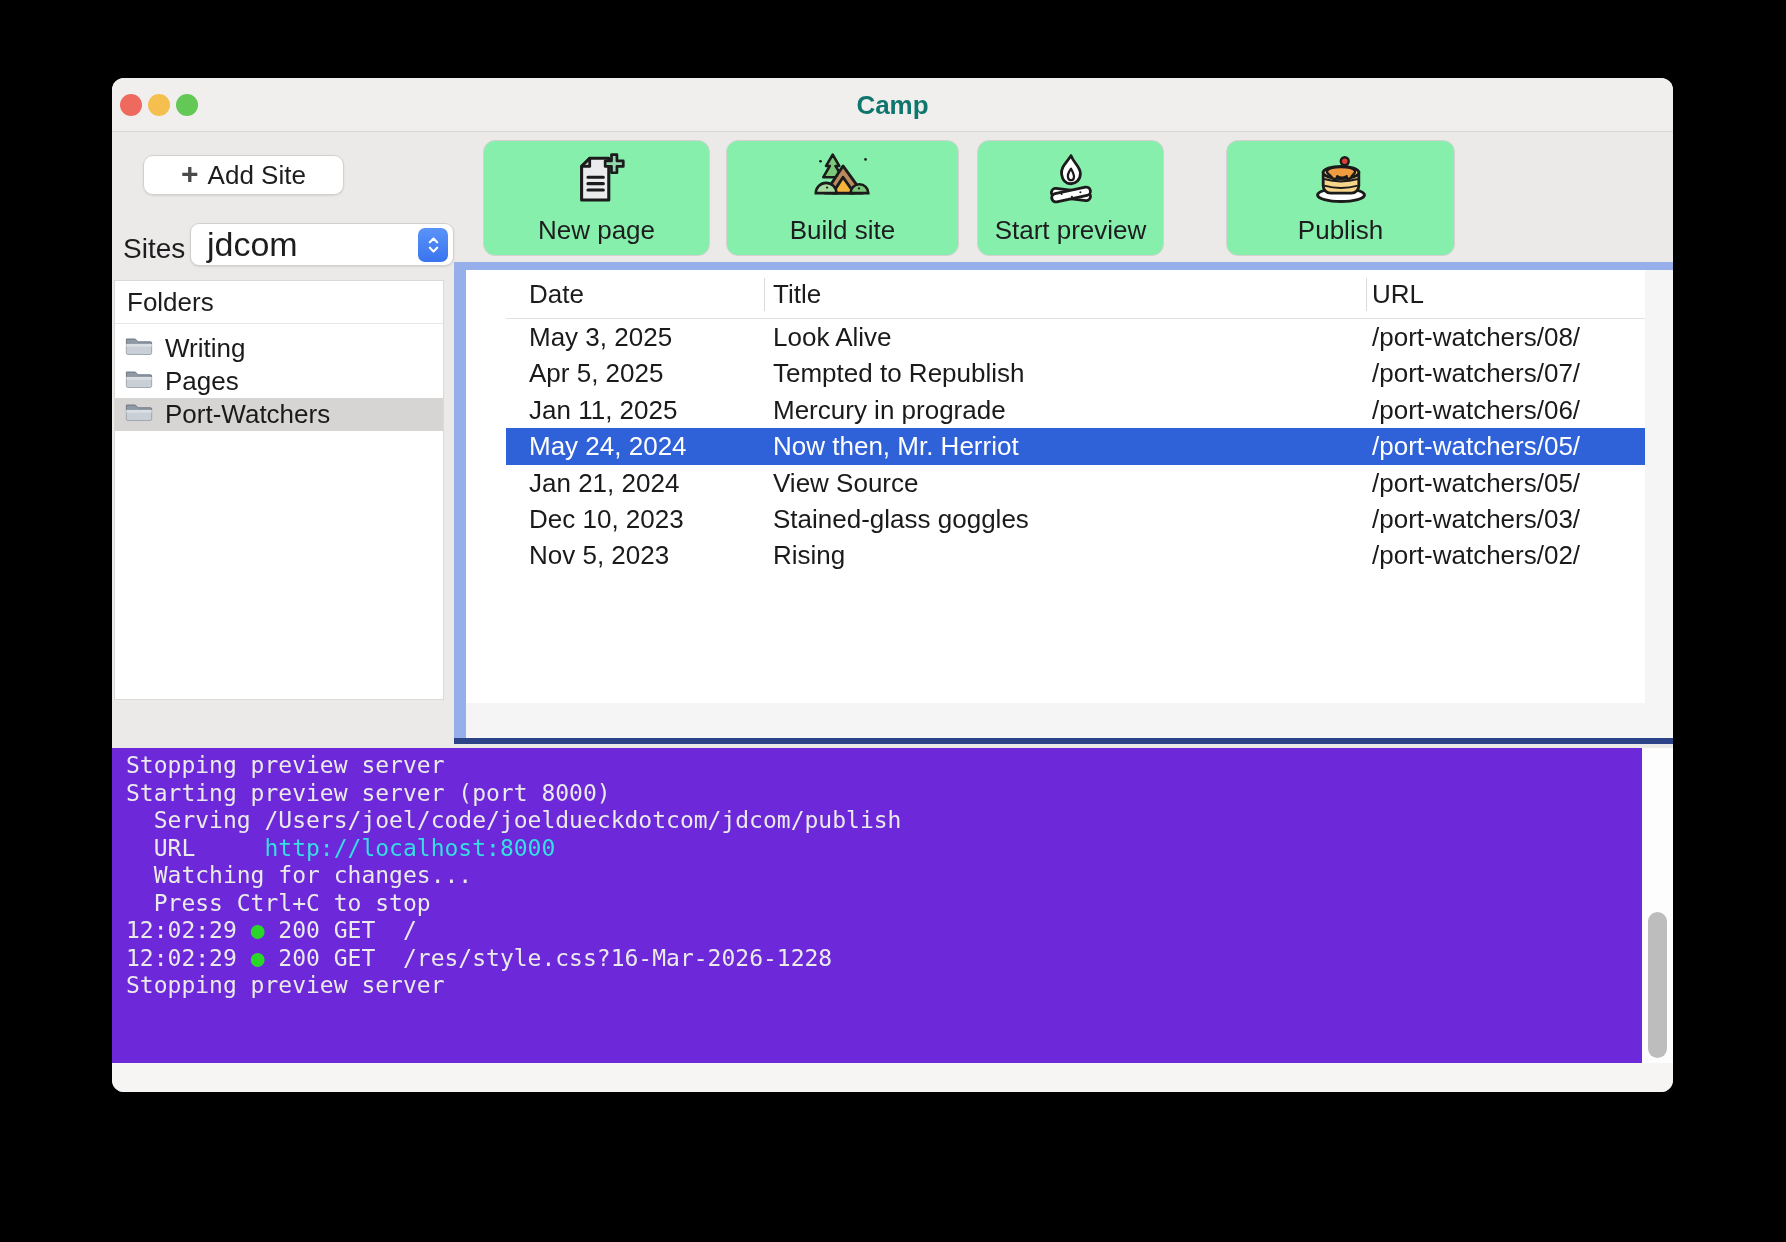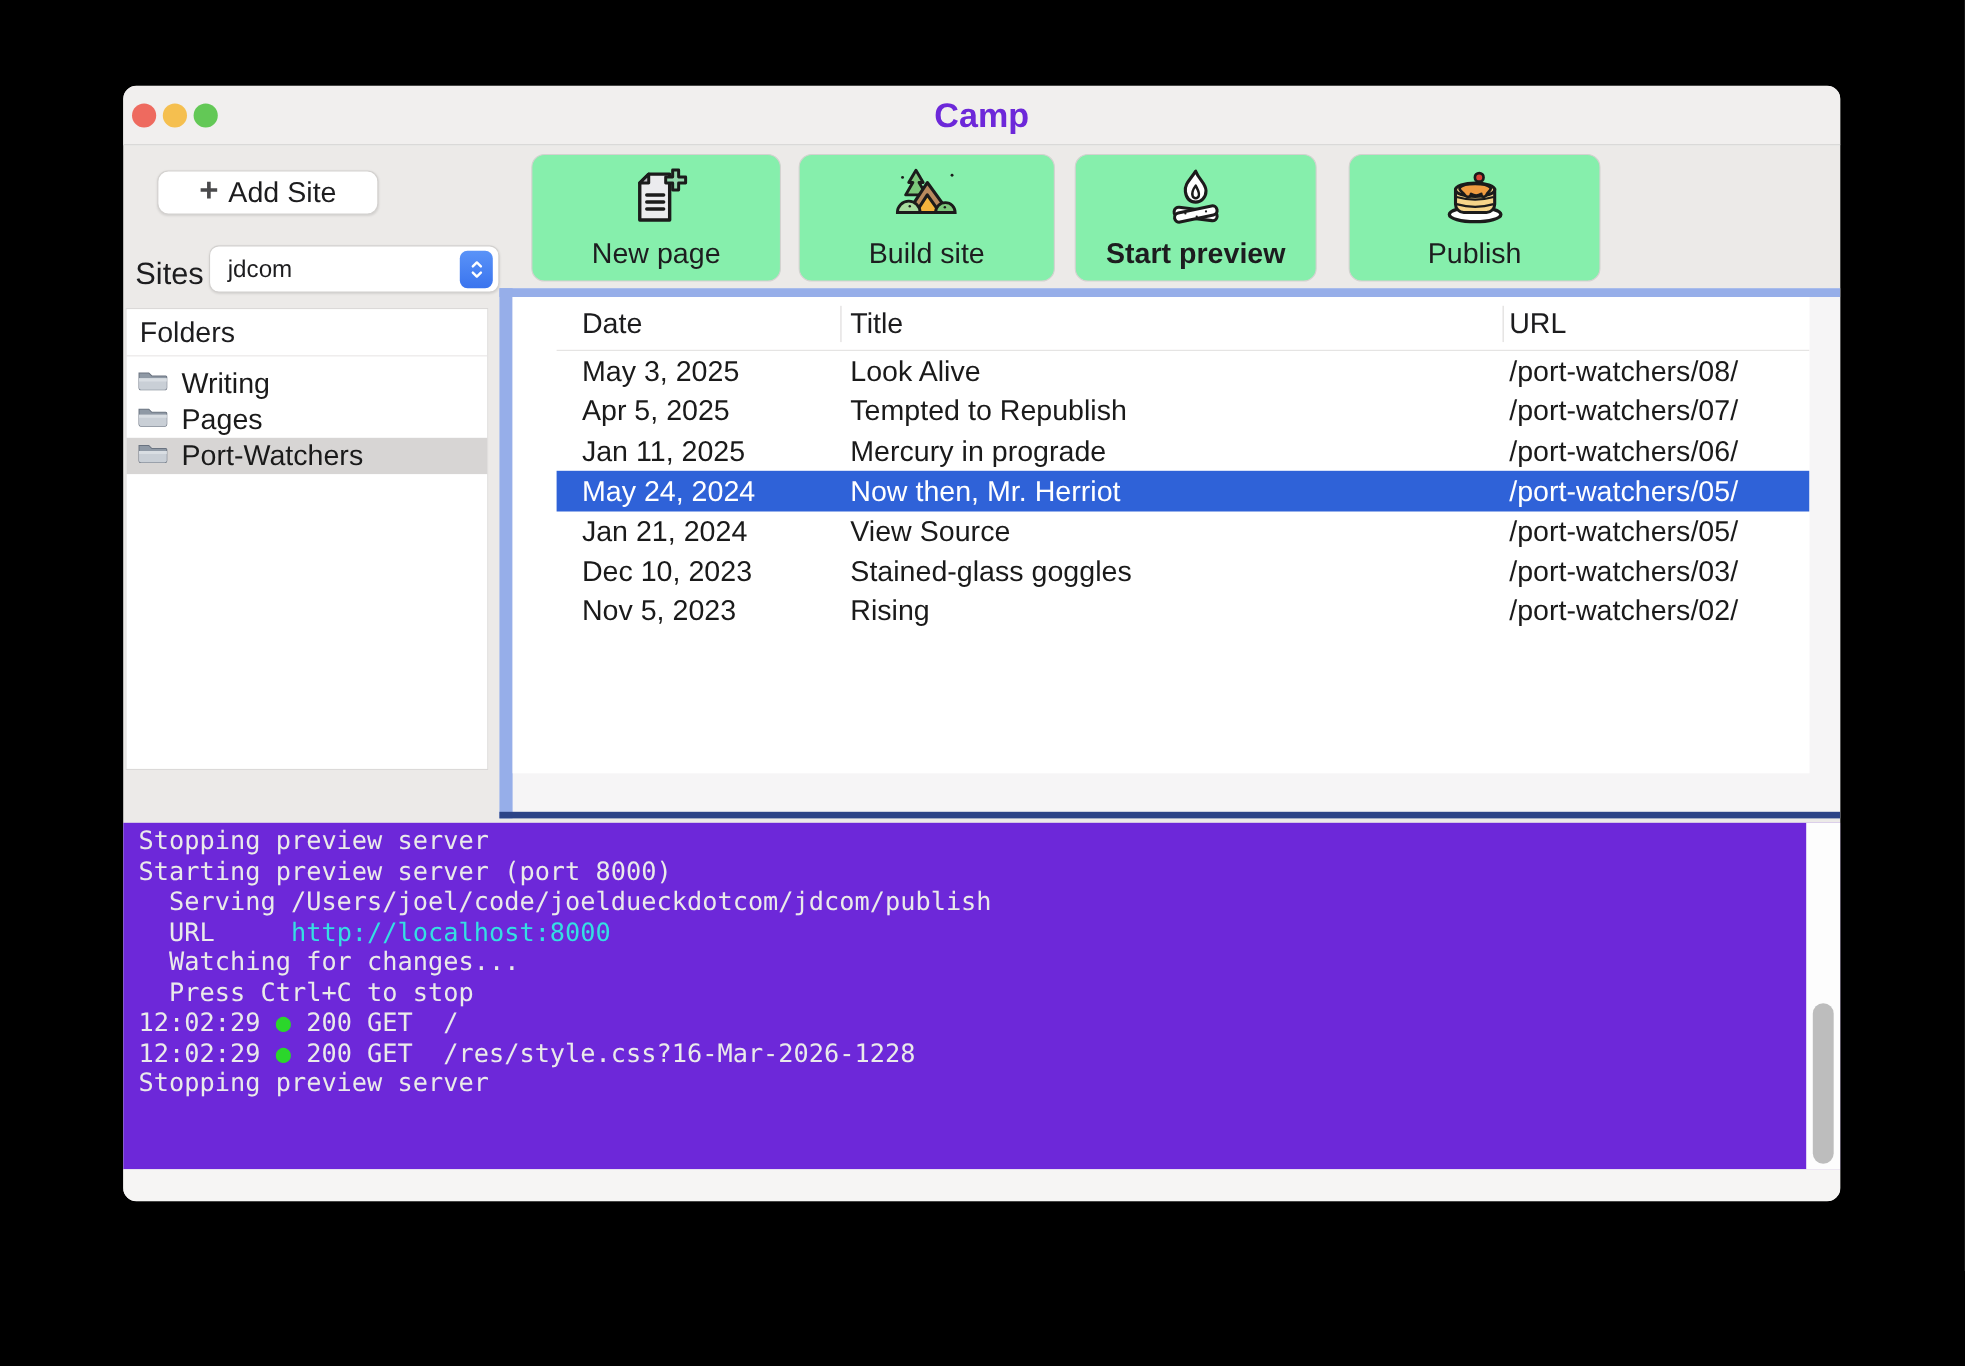--- a/index.html
+++ b/index.html
@@ -12,31 +12,31 @@
   .window {
     position:absolute; left:112px; top:78px; width:1561px; height:1014px;
     background:#eceae8; border-radius:12px; overflow:hidden;
   }
   
   .titlebar { position:absolute; left:0; top:0; width:100%; height:54px;
     background:#f1efee; border-bottom:1px solid #d8d6d5; }
   .traffic { position:absolute; left:8px; top:0; height:54px; display:flex; align-items:center; gap:6px; }
   .tl { width:22px; height:22px; border-radius:50%; display:inline-block; }
   .win-title { position:absolute; left:0; right:0; top:0; line-height:54px; text-align:center;
-    font-size:31px; font-weight:bold; color:#6d28d9; }
+    font-size:26px; font-weight:bold; color:#0f766e; }
   
   .add-site { position:absolute; left:31px; top:77px; width:201px; height:40px;
     background:#fff; border:1px solid #d3d1cf; border-radius:10px;
     box-shadow:0 1px 2px rgba(0,0,0,.10); display:flex; align-items:center; justify-content:center;
     gap:9px; font-size:26px; color:#1d1d1f; cursor:default; }
   .add-site .plus { font-size:30px; font-weight:bold; color:#4a4a4c; line-height:1; margin-top:-3px; }
   .sites-label { position:absolute; left:11px; top:157px; font-size:28px; line-height:28px; color:#1d1d1f; }
   .site-select { position:absolute; left:78px; top:145px; width:264px; height:43px;
     background:#fff; border:1px solid #d2d0ce; border-radius:9px;
-    box-shadow:0 1px 2px rgba(0,0,0,.10); font-size:22px; color:#1d1d1f;
+    box-shadow:0 1px 2px rgba(0,0,0,.10); font-size:34px; color:#1d1d1f;
     line-height:41px; padding-left:16px; }
   .stepper { position:absolute; right:5px; top:4px; width:30px; height:34px; border-radius:7px;
     background:linear-gradient(#5a93f8,#3a74ee); display:flex; align-items:center; justify-content:center; }
   
   .card { position:absolute; top:62px; height:116px; background:#86efac;
     border:1.5px solid #d4d2d0; border-radius:12px; display:flex; flex-direction:column;
     align-items:center; justify-content:flex-start; padding-top:8px; }
   .card .icon { height:62px; display:flex; align-items:center; justify-content:center; }
   .card .lbl { font-size:26px; color:#1d1d1f; margin-top:4px; }
   
@@ -131,21 +131,21 @@
               <g fill="#1b1b1b">
                 <circle cx="8" cy="12" r="1.4"></circle>
                 <circle cx="56" cy="10" r="1.4"></circle>
                 <circle cx="15" cy="40" r="1.2"></circle>
                 <circle cx="49" cy="41" r="1.2"></circle>
               </g>
             </svg>
           </div>
           <div class="lbl">Build site</div>
         </div>
-        <div class="card" style="left: 865px; width: 220px; font-weight: bold;">
+        <div class="card" style="left: 865px; width: 187px;">
           <div class="icon">
             <svg viewBox="0 0 64 64" width="60" height="60">
               <path d="M32 6C27 14 21 18 22 26c1 7 5 10 10 10s10-4 10-11c0-7-7-11-10-19z" fill="#fff" stroke="#1b1b1b" stroke-width="3" stroke-linejoin="round"></path>
               <path d="M32 20c-3 4-4 7-3 10 1 3 5 3 6 0 1-3 -1-6-3-10z" fill="#fff" stroke="#1b1b1b" stroke-width="2.4" stroke-linejoin="round"></path>
               <g fill="#fff" stroke="#1b1b1b" stroke-width="3">
                 <rect x="11" y="43" width="42" height="9" rx="4.5" transform="rotate(7 32 47)"></rect>
                 <rect x="11" y="43" width="42" height="9" rx="4.5" transform="rotate(-12 32 47)"></rect>
               </g>
               <g fill="#1b1b1b">
                 <circle cx="22" cy="47" r="1.1"></circle>

